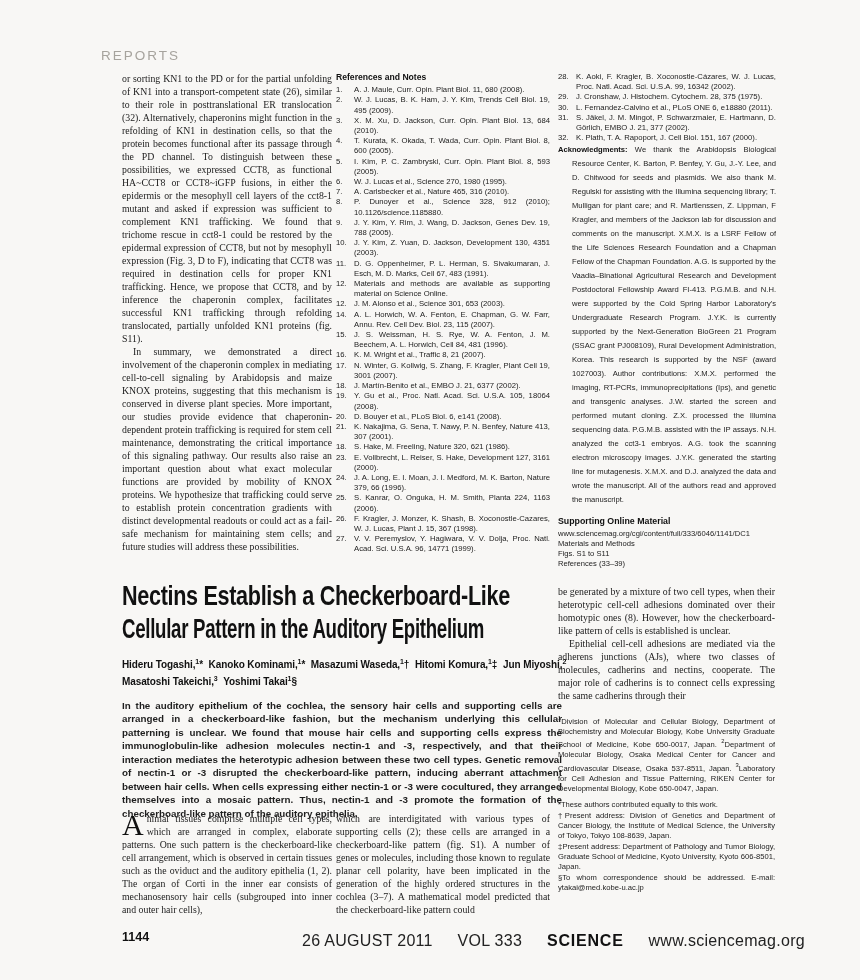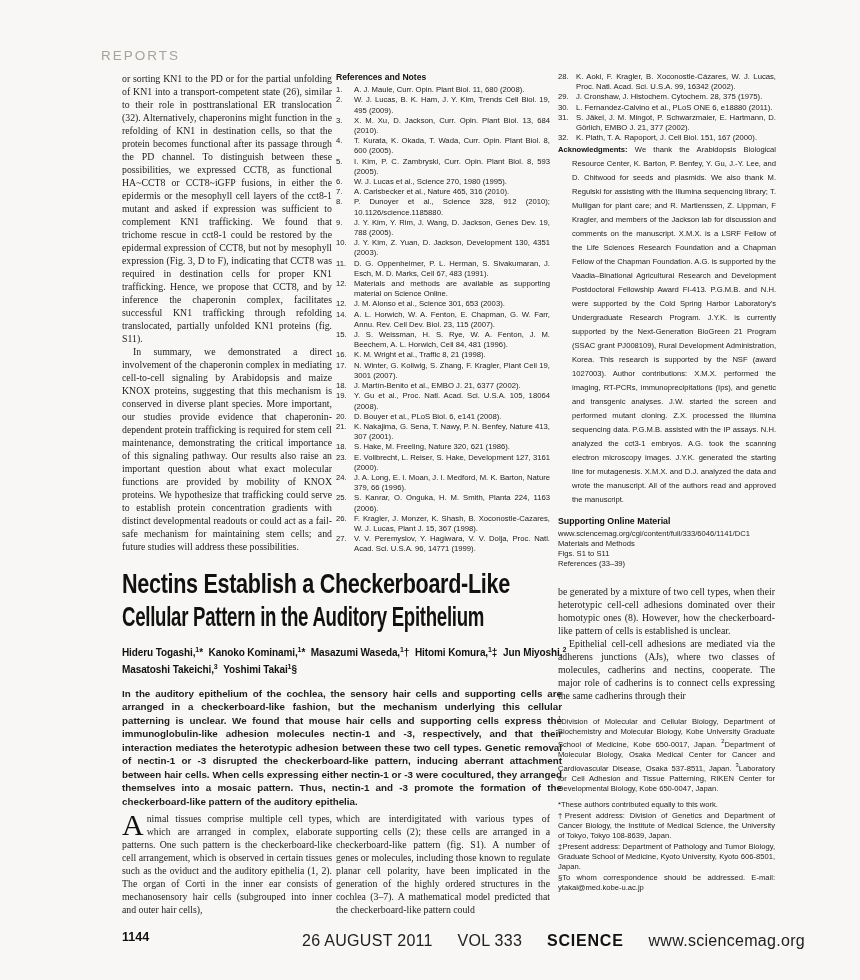--- a/index.html
+++ b/index.html
@@ -29,21 +29,21 @@
   .hang{padding-left:14px;text-indent:-14px;text-align:justify;}
   .ack{font-family:"Liberation Sans",sans-serif;font-size:7.6px;line-height:14px;color:#222;}
   .ack b{color:#111;}
 
   .som{font-family:"Liberation Sans",sans-serif;font-size:7.6px;line-height:10.2px;color:#222;margin-top:9px;}
   .som-heading{font-size:8.8px;font-weight:bold;color:#111;margin:0 0 2px 0;}
   .som-line{margin:0;}
   .dates{font-family:"Liberation Sans",sans-serif;font-size:7.6px;line-height:10.2px;color:#222;margin-top:9px;}
 
   
-  .title-block{position:absolute;left:122px;top:568px;width:442px;}
+  .title-block{position:absolute;left:122px;top:580px;width:442px;}
   .article-title{margin:0;font-family:"Liberation Sans",sans-serif;font-weight:bold;color:#111;
     font-size:27px;line-height:33px;letter-spacing:-0.4px;}
   .article-title .tl{display:block;white-space:nowrap;transform-origin:0 50%;}
   .article-title .tl1{transform:scaleX(0.80);}
   .article-title .tl2{transform:scaleX(0.69);}
 
   .authors{margin-top:9px;width:452px;font-family:"Liberation Sans",sans-serif;font-weight:bold;
     font-size:10px;line-height:13.5px;color:#111;letter-spacing:-0.1px;}
   .author{margin-right:3px;white-space:nowrap;}
   .author sup{font-size:7px;}
@@ -158,21 +158,21 @@
           <span class="ref-text">A. L. Horwich, W. A. Fenton, E. Chapman, G. W. Farr, Annu. Rev. Cell Dev. Biol. 23, 115 (2007).</span>
         </div>
 
         <div class="ref">
           <span class="ref-num">15.</span>
           <span class="ref-text">J. S. Weissman, H. S. Rye, W. A. Fenton, J. M. Beechem, A. L. Horwich, Cell 84, 481 (1996).</span>
         </div>
 
         <div class="ref">
           <span class="ref-num">16.</span>
-          <span class="ref-text">K. M. Wright et al., Traffic 8, 21 (1998).</span>
+          <span class="ref-text">K. M. Wright et al., Traffic 8, 21 (2007).</span>
         </div>
 
         <div class="ref">
           <span class="ref-num">17.</span>
           <span class="ref-text">N. Winter, G. Kollwig, S. Zhang, F. Kragler, Plant Cell 19, 3001 (2007).</span>
         </div>
 
         <div class="ref">
           <span class="ref-num">18.</span>
           <span class="ref-text">J. Martín-Benito et al., EMBO J. 21, 6377 (2002).</span>

